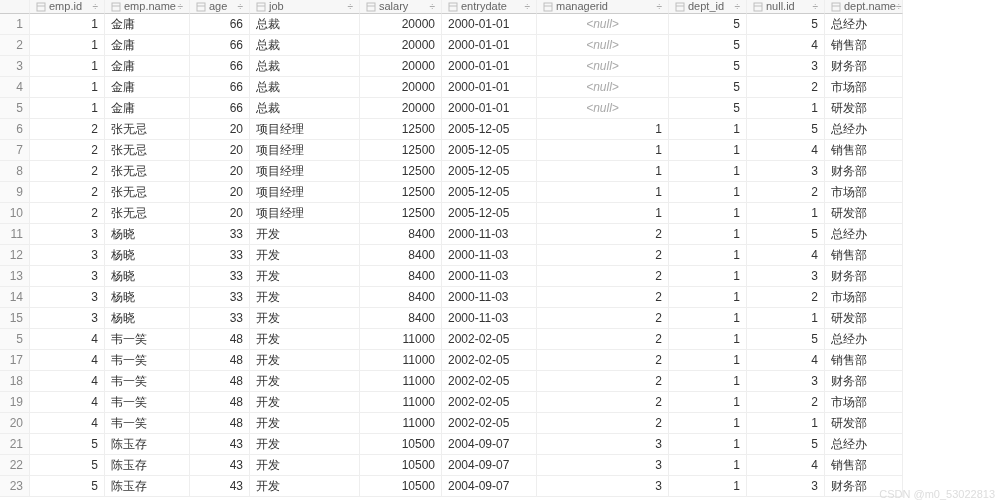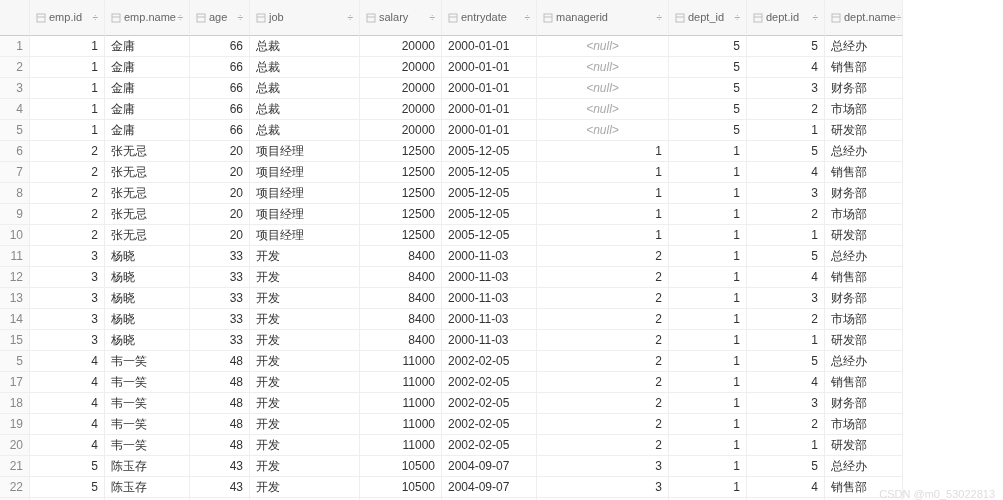--- a/index.html
+++ b/index.html
@@ -1,18 +1,18 @@
 <!DOCTYPE html>
 <html><head>
 <meta charset="utf-8">
 <style>
   body{margin:0;font:12px/1 Arial,sans-serif;background:#fff;color:#333}
   .grid{display:grid;grid-template-columns:30px 75px 85px 60px 110px 82px 95px 132px 78px 78px 78px}
   .hdr{display:contents}
-  .hdr>div{border-bottom:1px solid #ccc;border-right:1px solid #eee;padding:12px 6px;background:#f7f7f7;color:#666;display:flex;align-items:center;justify-content:space-between;font-size:11px}
+  .hdr>div{border-bottom:1px solid #ccc;border-right:1px solid #eee;padding:1px 6px;background:#f7f7f7;color:#666;display:flex;align-items:center;justify-content:space-between;font-size:11px}
   .hdr>div:first-child{justify-content:flex-end}
   .ico{width:10px;height:10px;flex-shrink:0;opacity:.5;margin-right:3px}
   .nm{flex:1}
   .d{font-size:10px;color:#aaa}
   .row{display:contents}
   .row>div{border-bottom:1px solid #eee;border-right:1px solid #eee;padding:3px 6px;height:14px;line-height:14px}
   .idx{text-align:right;color:#888;background:#fafafa}
   .num{text-align:right}
   .txt{text-align:left}
   .null{font-style:italic;color:#aaa;text-align:center}
@@ -76,21 +76,21 @@
           <rect x="1" y="1" width="8" height="8" fill="none" stroke="#888"></rect>
           <line x1="1" y1="4" x2="9" y2="4" stroke="#888"></line>
         </svg>
         <span class="nm">dept_id</span>
         <span class="d">÷</span>
       </div><div>
         <svg class="ico" viewBox="0 0 10 10">
           <rect x="1" y="1" width="8" height="8" fill="none" stroke="#888"></rect>
           <line x1="1" y1="4" x2="9" y2="4" stroke="#888"></line>
         </svg>
-        <span class="nm">dept.id</span>
+        <span class="nm">null.id</span>
         <span class="d">÷</span>
       </div><div>
         <svg class="ico" viewBox="0 0 10 10">
           <rect x="1" y="1" width="8" height="8" fill="none" stroke="#888"></rect>
           <line x1="1" y1="4" x2="9" y2="4" stroke="#888"></line>
         </svg>
         <span class="nm">dept.name</span>
         <span class="d">÷</span>
       </div></div>
     <div class="row"><div class="idx">1</div><div class="num">1</div><div class="txt">金庸</div><div class="num">66</div><div class="txt">总裁</div><div class="num">20000</div><div class="txt">2000-01-01</div><div class="null">&lt;null&gt;</div><div class="num">5</div><div class="num">5</div><div class="txt">总经办</div></div>

